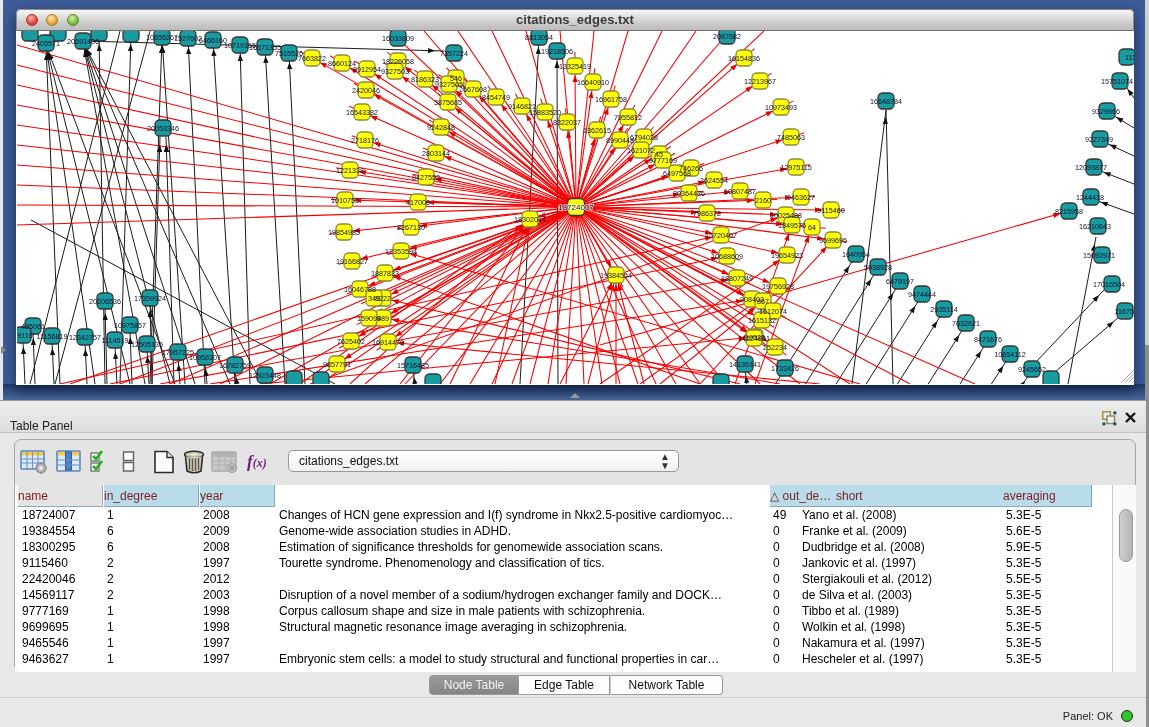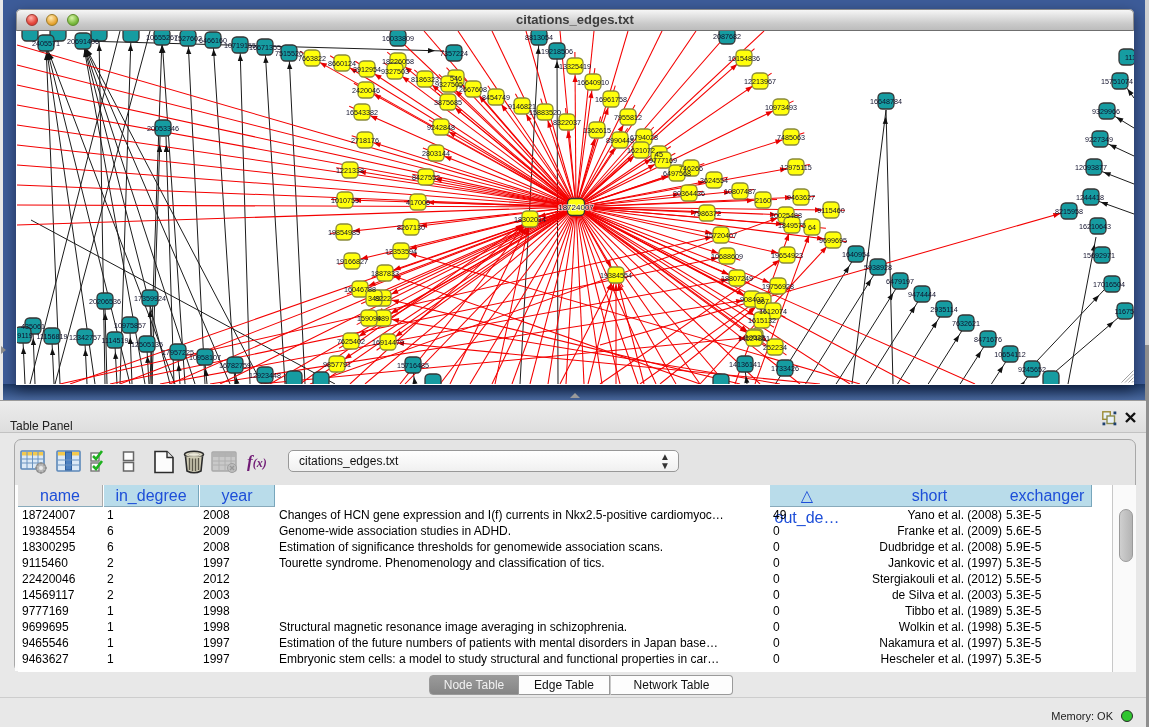--- a/index.html
+++ b/index.html
@@ -21,31 +21,31 @@
 #tphead{position:absolute;left:0;top:400px;width:1149px;height:33px;background:linear-gradient(#ececec,#dedede);
  border-top:1px solid #9a9a9a;border-bottom:1px solid #c2c2c2}
 #tphead .t{position:absolute;left:10px;top:18px;font-size:12px;color:#222}
 #bigpanel{position:absolute;left:14px;top:439px;width:1122px;height:233px;background:#e4e4e4;
  border:1px solid #a8a8a8;border-radius:7px}
 #combo{position:absolute;left:288px;top:450px;width:391px;height:22px;background:linear-gradient(#fff,#f0f0f0);
  border:1px solid #989898;border-radius:5px;font-size:12px;color:#111;line-height:20px;padding-left:10px}
 #combo .ar{position:absolute;right:8px;top:1px;font-size:10px;color:#333;line-height:9px}
 #tablewrap{position:absolute;left:18px;top:485px;width:1118px;height:187px;background:#fff}
 .hdr{position:absolute;top:485px;height:22px;background:#b9dcea;border-right:1px solid #77a6bc;
- font-size:16px;color:#1d4ed8;text-align:center;line-height:22px;border-bottom:1px solid #8ab}
+ font-size:12px;color:#7f1d1d;text-align:left;line-height:22px;border-bottom:1px solid #8ab}
 .trow{position:absolute;left:18px;width:1080px;height:16px;font-size:12px;color:#000;white-space:nowrap}
 .trow span{position:absolute;top:0;overflow:hidden}
 .c0{left:4px;width:80px} .c1{left:89px;width:92px} .c2{left:185px;width:72px}
-.c3{left:261px;width:488px} .c4{left:755px;width:72px} .c5{left:827px;width:157px;text-align:right}
+.c3{left:261px;width:488px} .c4{left:755px;width:72px} .c5{left:784px;width:157px;text-align:left}
 .c6{left:988px;width:86px}
 #tabs{position:absolute;left:429px;top:675px;height:20px;font-size:12px}
 .tab{position:absolute;top:0;height:20px;line-height:19px;text-align:center;border:1px solid #9a9a9a}
 #tab1{left:0;width:90px;background:linear-gradient(#9a9a9a,#858585);color:#f2f2f2;border-radius:4px 0 0 4px}
 #tab2{left:90px;width:91px;background:#fdfdfd;color:#111;border-left:none}
-#tab3{left:181px;width:123px;background:#fdfdfd;color:#111;border-left:1px solid #c9c9c9;border-radius:0 4px 4px 0}
+#tab3{left:181px;width:113px;background:#fdfdfd;color:#111;border-left:1px solid #c9c9c9;border-radius:0 4px 4px 0}
 #statusline{position:absolute;left:0;top:697px;width:1149px;height:1px;background:#cdcdcd}
 #mem{position:absolute;right:36px;top:710px;font-size:11px;color:#222}
 #memdot{position:absolute;left:1121px;top:710px;width:12px;height:12px;border-radius:50%;background:#2fc52f;border:1.5px solid #2b2b2b}
 #rstrip2{position:absolute;left:1146px;top:400px;width:3px;height:327px;background:#8f8f8f}
 #vsb{position:absolute;left:1112px;top:485px;width:24px;height:187px;background:#fafafa;border-left:1px solid #c8c8c8}
 #vsbthumb{position:absolute;left:1119px;top:509px;width:14px;height:53px;background:linear-gradient(90deg,#cfcfcf,#b4b4b4);border:1px solid #9a9a9a;border-radius:7px}
 #splitarrow{position:absolute;left:570px;top:393px;width:0;height:0;border-left:5px solid transparent;border-right:5px solid transparent;border-bottom:5px solid #9a9a9a}
 .icon{position:absolute;top:450px}
 </style></head><body>
 <div id="app">
@@ -780,26 +780,26 @@
 </svg>
 <div class="icon" style="left:247px;top:452px;font-size:17px;font-style:italic;font-weight:bold;color:#701a75;font-family:'Liberation Serif',serif">f<span style="font-size:12px">(x)</span></div>
 <div id="combo">citations_edges.txt<span class="ar">▲<br>▼</span></div>
 <div id="tablewrap"></div>
 <div style="position:absolute;left:15px;top:485px;width:3px;height:186px;background:#fdfdfd"></div>
 <div class="hdr" style="left:18px;width:85px;background:#e4e4e4;border-right:1px solid #aaa">name</div>
 <div class="hdr" style="left:104px;width:95px">in_degree</div>
 <div class="hdr" style="left:200px;width:75px">year</div>
 <div class="hdr" style="left:770px;width:75px">△ out_de…</div>
 <div class="hdr" style="left:836px;width:188px">short</div>
-<div class="hdr" style="left:1003px;width:89px">exchanger</div>
+<div class="hdr" style="left:1003px;width:89px">averaging</div>
 <div class="trow" style="top:508px">
 <span class="c0">18724007</span>
       <span class="c1">1</span>
       <span class="c2">2008</span>
-<span class="c3">Changes of HCN gene expression and I(f) currents in Nkx2.5‑positive cardiomyoc…</span>
+<span class="c3">Changes of HCN gene expression and I(f) syndrome in Nkx2.5‑positive cardiomyoc…</span>
       <span class="c4">49</span>
       <span class="c5">Yano et al. (2008)</span>
 <span class="c6">5.3E‑5</span>
     </div>
 <div class="trow" style="top:524px">
 <span class="c0">19384554</span>
       <span class="c1">6</span>
       <span class="c2">2009</span>
 <span class="c3">Genome‑wide association studies in ADHD.</span>
       <span class="c4">0</span>
@@ -829,46 +829,47 @@
       <span class="c1">2</span>
       <span class="c2">2012</span>
       <span class="c4">0</span>
       <span class="c5">Stergiakouli et al. (2012)</span>
 <span class="c6">5.5E‑5</span>
     </div>
 <div class="trow" style="top:588px">
 <span class="c0">14569117</span>
       <span class="c1">2</span>
       <span class="c2">2003</span>
+<span class="c3">Disruption of a novel member of a sodium/hydrogen exchanger family and DOCK…</span>
       <span class="c4">0</span>
       <span class="c5">de Silva et al. (2003)</span>
 <span class="c6">5.3E‑5</span>
     </div>
 <div class="trow" style="top:604px">
 <span class="c0">9777169</span>
       <span class="c1">1</span>
       <span class="c2">1998</span>
+<span class="c3">Corpus callosum shape and size in male patients with schizophrenia.</span>
       <span class="c4">0</span>
       <span class="c5">Tibbo et al. (1989)</span>
 <span class="c6">5.3E‑5</span>
     </div>
 <div class="trow" style="top:620px">
 <span class="c0">9699695</span>
       <span class="c1">1</span>
       <span class="c2">1998</span>
 <span class="c3">Structural magnetic resonance image averaging in schizophrenia.</span>
       <span class="c4">0</span>
       <span class="c5">Wolkin et al. (1998)</span>
 <span class="c6">5.3E‑5</span>
     </div>
 <div class="trow" style="top:636px">
 <span class="c0">9465546</span>
       <span class="c1">1</span>
       <span class="c2">1997</span>
-<span class="c3">Estimation of the future numbers of patients with mental disorders in Japan base…</span>
       <span class="c4">0</span>
       <span class="c5">Nakamura et al. (1997)</span>
 <span class="c6">5.3E‑5</span>
     </div>
 <div class="trow" style="top:652px">
 <span class="c0">9463627</span>
       <span class="c1">1</span>
       <span class="c2">1997</span>
 <span class="c3">Embryonic stem cells: a model to study structural and functional properties in car…</span>
       <span class="c4">0</span>
@@ -877,17 +878,17 @@
     </div>
 
 <div id="vsb"></div>
     <div id="vsbthumb"></div>
 <div id="tabs">
  <div class="tab" id="tab1">Node Table</div>
  <div class="tab" id="tab2">Edge Table</div>
  <div class="tab" id="tab3">Network Table</div>
 </div>
 <div id="statusline"></div>
-<div id="mem">Memory: OK</div>
+<div id="mem">Panel: OK</div>
     <div id="memdot"></div>
 <div id="rstrip2"></div>
 <div id="splitarrow"></div>
 <div style="position:absolute;left:1px;top:346px;width:0;height:0;border-top:4px solid transparent;border-bottom:4px solid transparent;border-left:5px solid #8a8a8a"></div>
 </div>
 </body></html>

